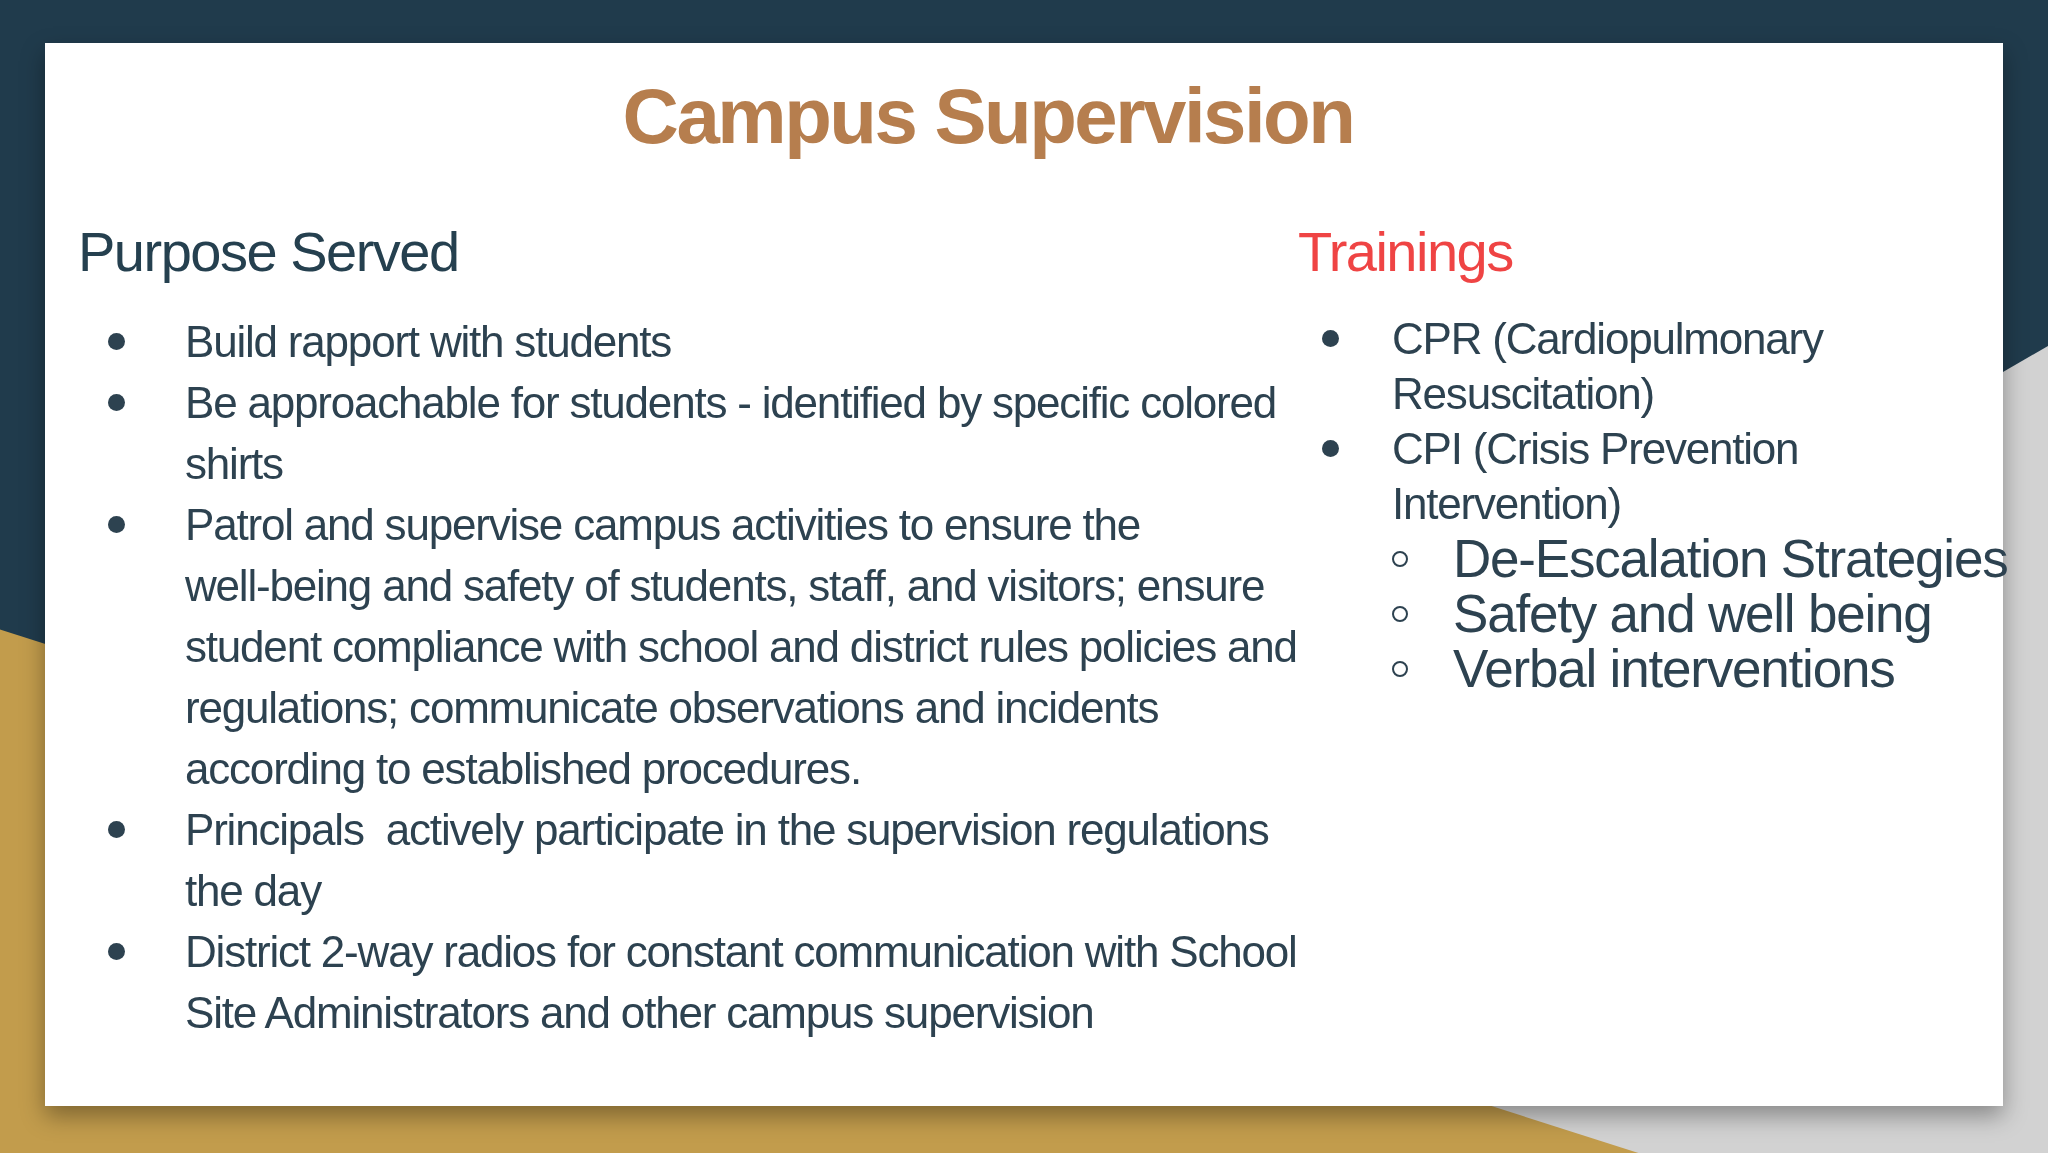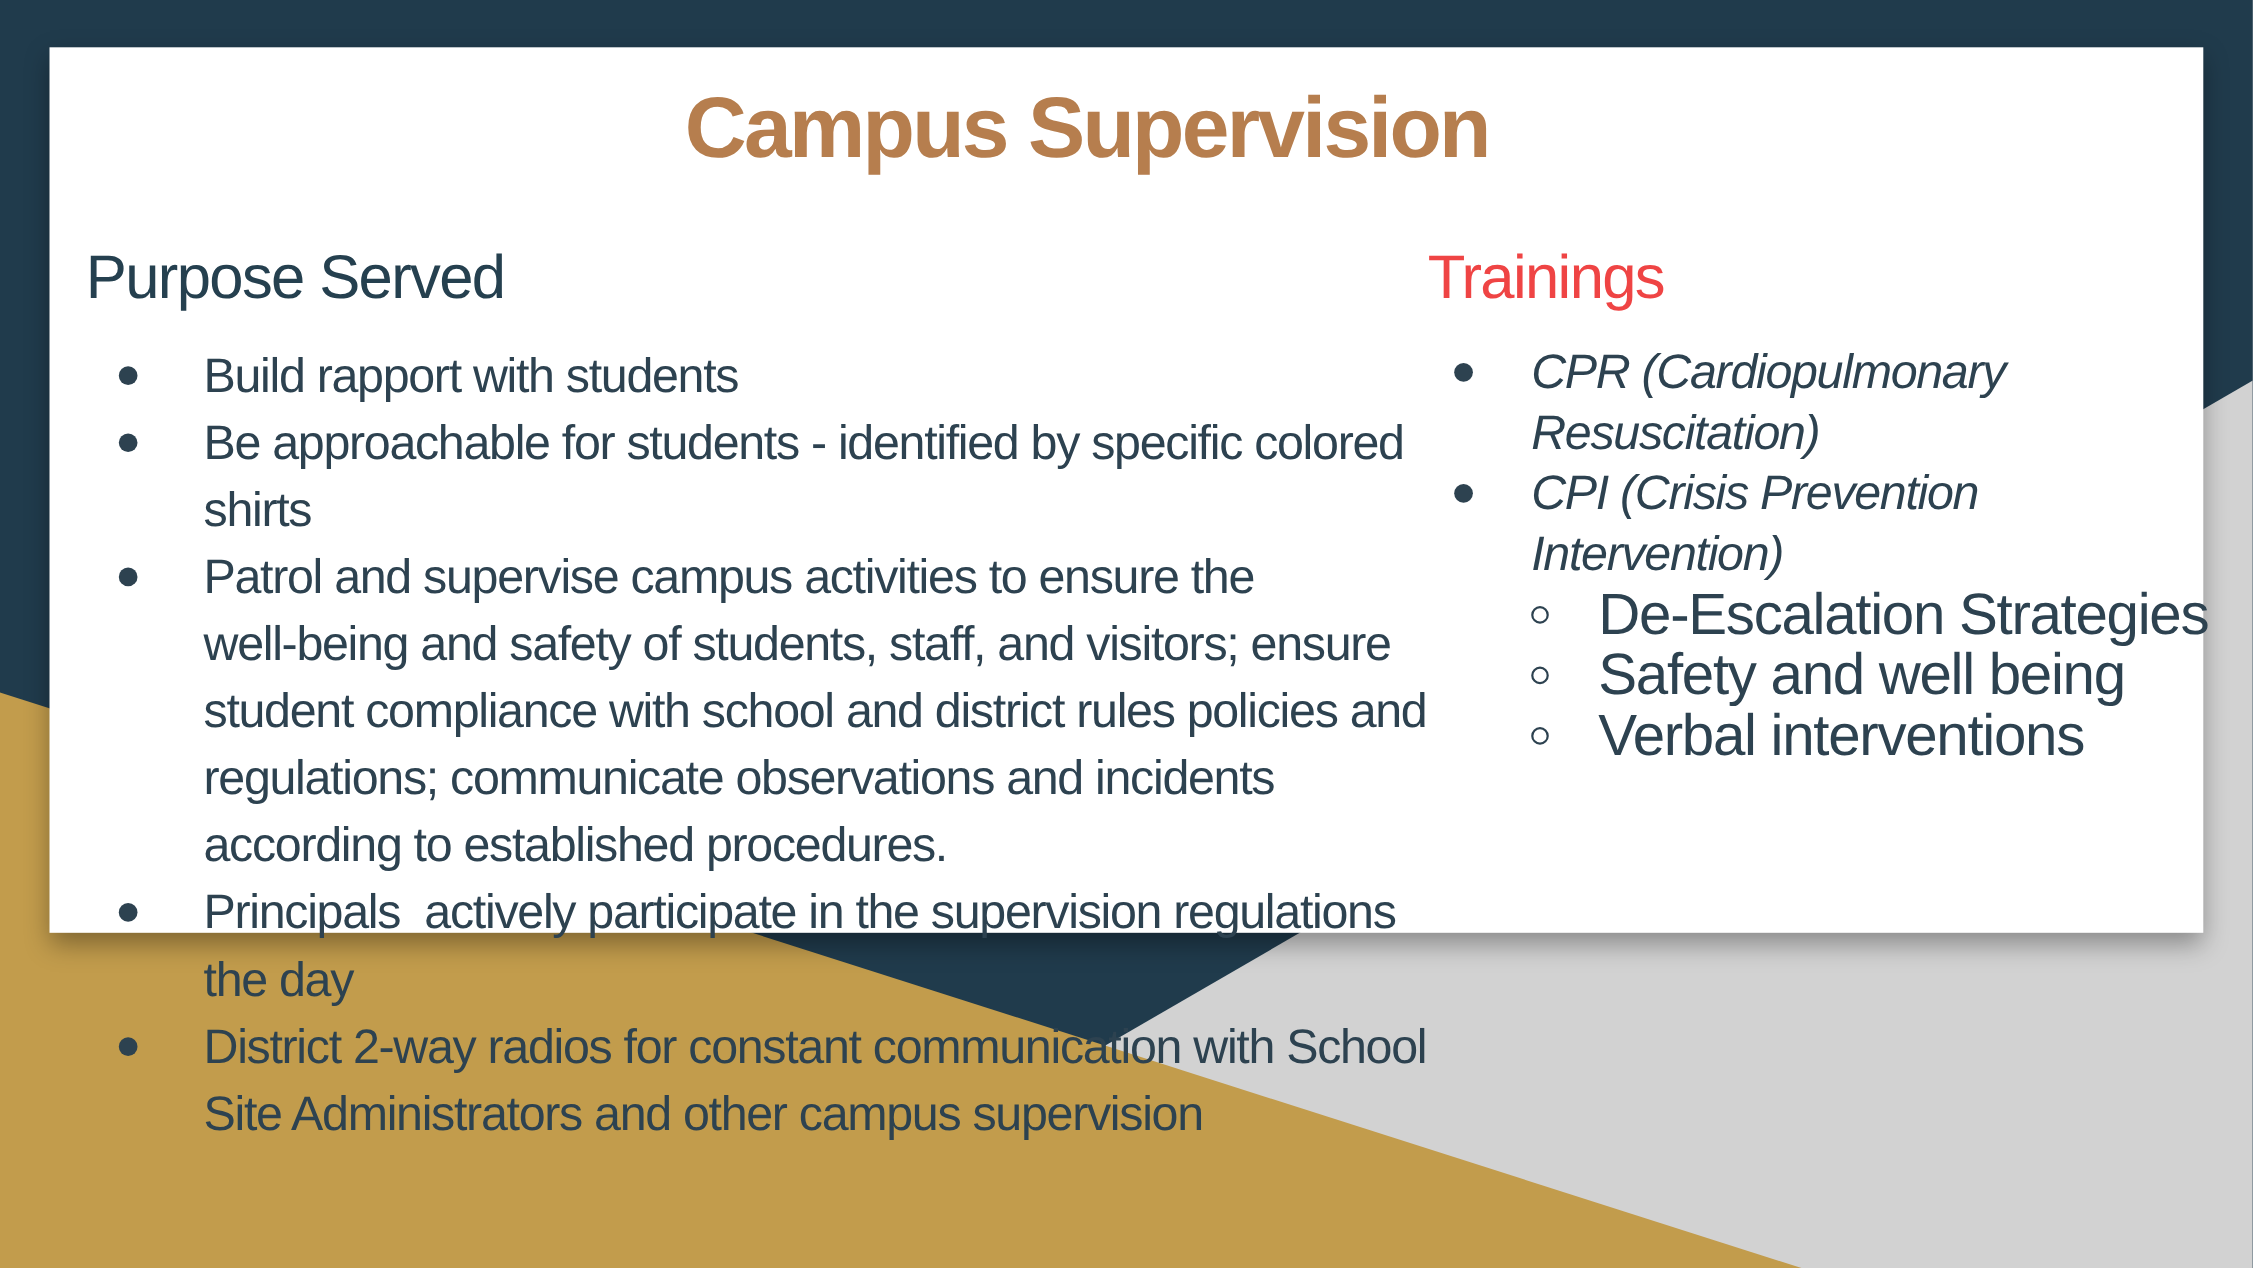--- a/index.html
+++ b/index.html
@@ -13,21 +13,21 @@
   .gray-wedge{
     background:#d2d2d2;
     clip-path:polygon(32% 100%, 100% 30%, 100% 100%);
   }
   .gold-wedge{
     background:#c29c4c;
     clip-path:polygon(0 54.6%, 80% 100%, 0 100%);
   }
   
   .card{
-    position:absolute;left:45px;top:43px;width:1958px;height:805px;
+    position:absolute;left:45px;top:43px;width:1958px;height:1063px;
     background:#ffffff;
     box-shadow:0 10px 22px rgba(0,0,0,0.35);
   }
   .title{
     position:absolute;top:28px;left:0;right:72px;
     text-align:center;
     font-size:78px;font-weight:bold;letter-spacing:-2.5px;
     color:#b67e4e;
     white-space:pre;
   }
@@ -37,21 +37,21 @@
   }
   .heading.left{left:33px;color:#25404f;}
   .heading.right{left:1253px;color:#ef4444;}
 
   .list{position:absolute;top:268px;}
   .list.left{left:30px;width:1260px;}
   .list.right{left:1253px;width:660px;}
 
   .bullet-row{position:relative;}
   .list.left  .bullet-row{padding-left:110px;}
-  .list.right .bullet-row{padding-left:94px;font-style:italic;}
+  .list.right .bullet-row{padding-left:94px;}
   .bullet-row .txt{
     font-size:44px;color:#2d4250;letter-spacing:-1.2px;
     white-space:pre;
   }
   .list.left  .txt{line-height:61px;}
   .list.right .txt{line-height:55px;}
 
   .dot{
     position:absolute;top:22px;width:17px;height:17px;border-radius:50%;
     background:#2d4250;

